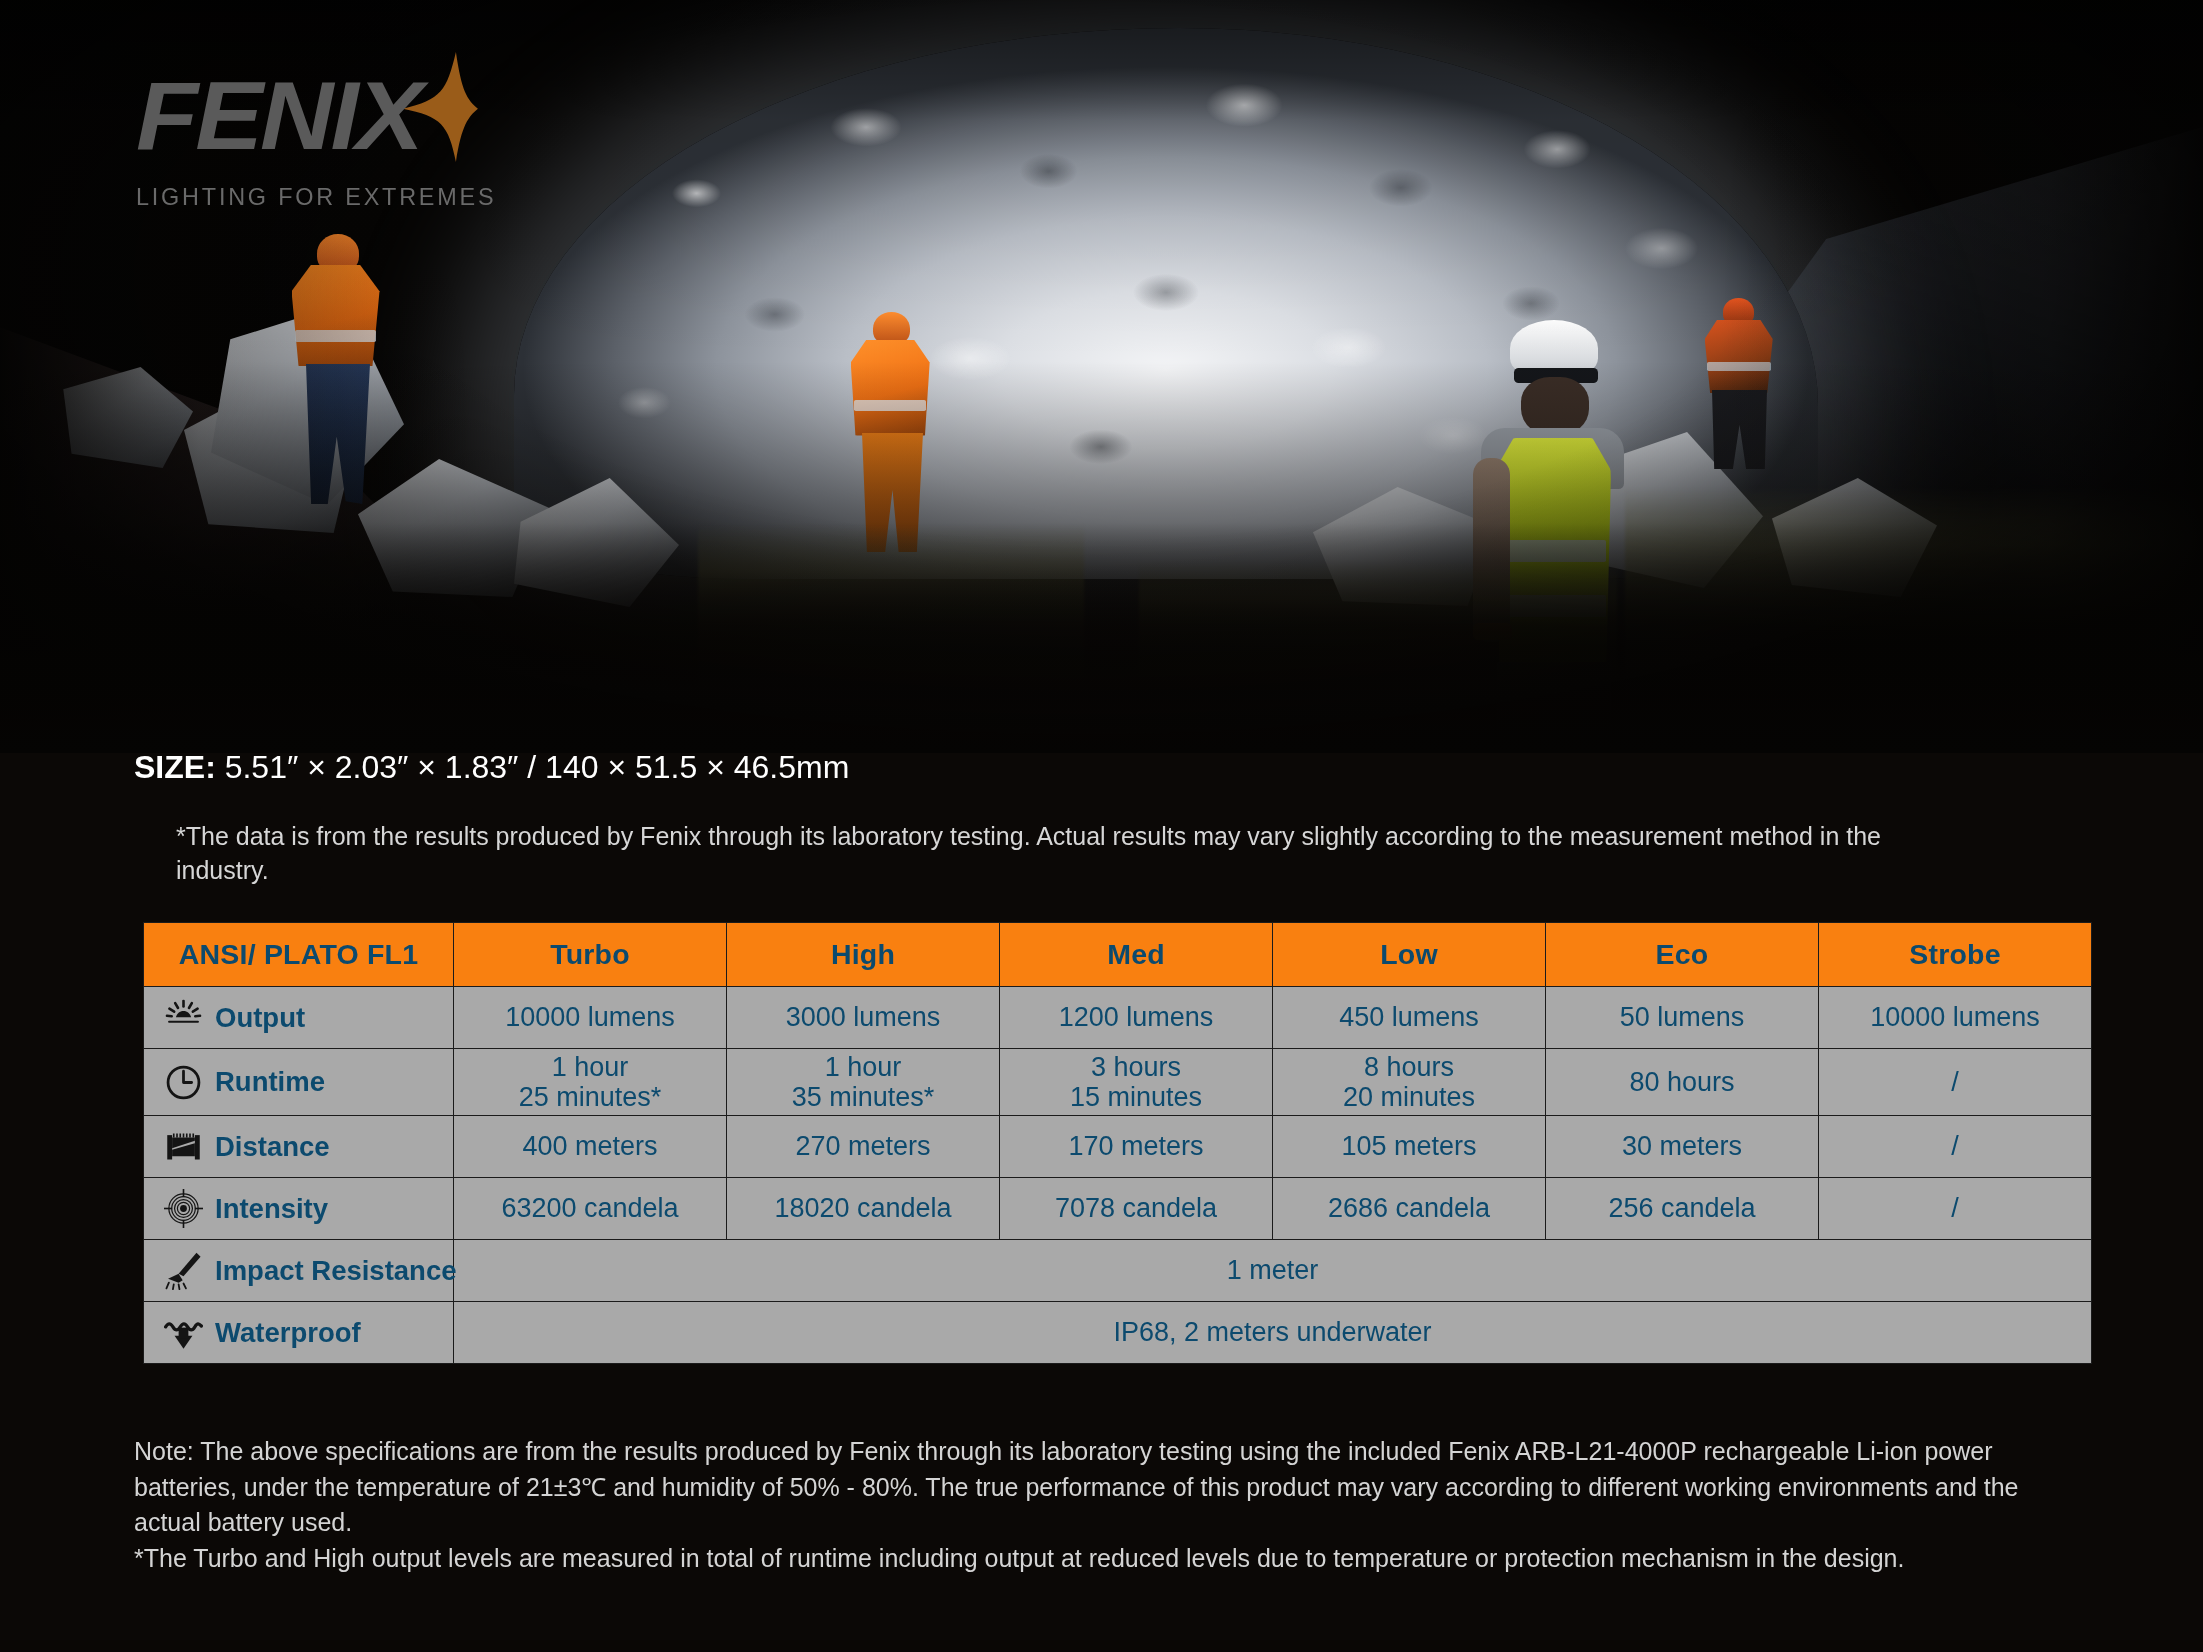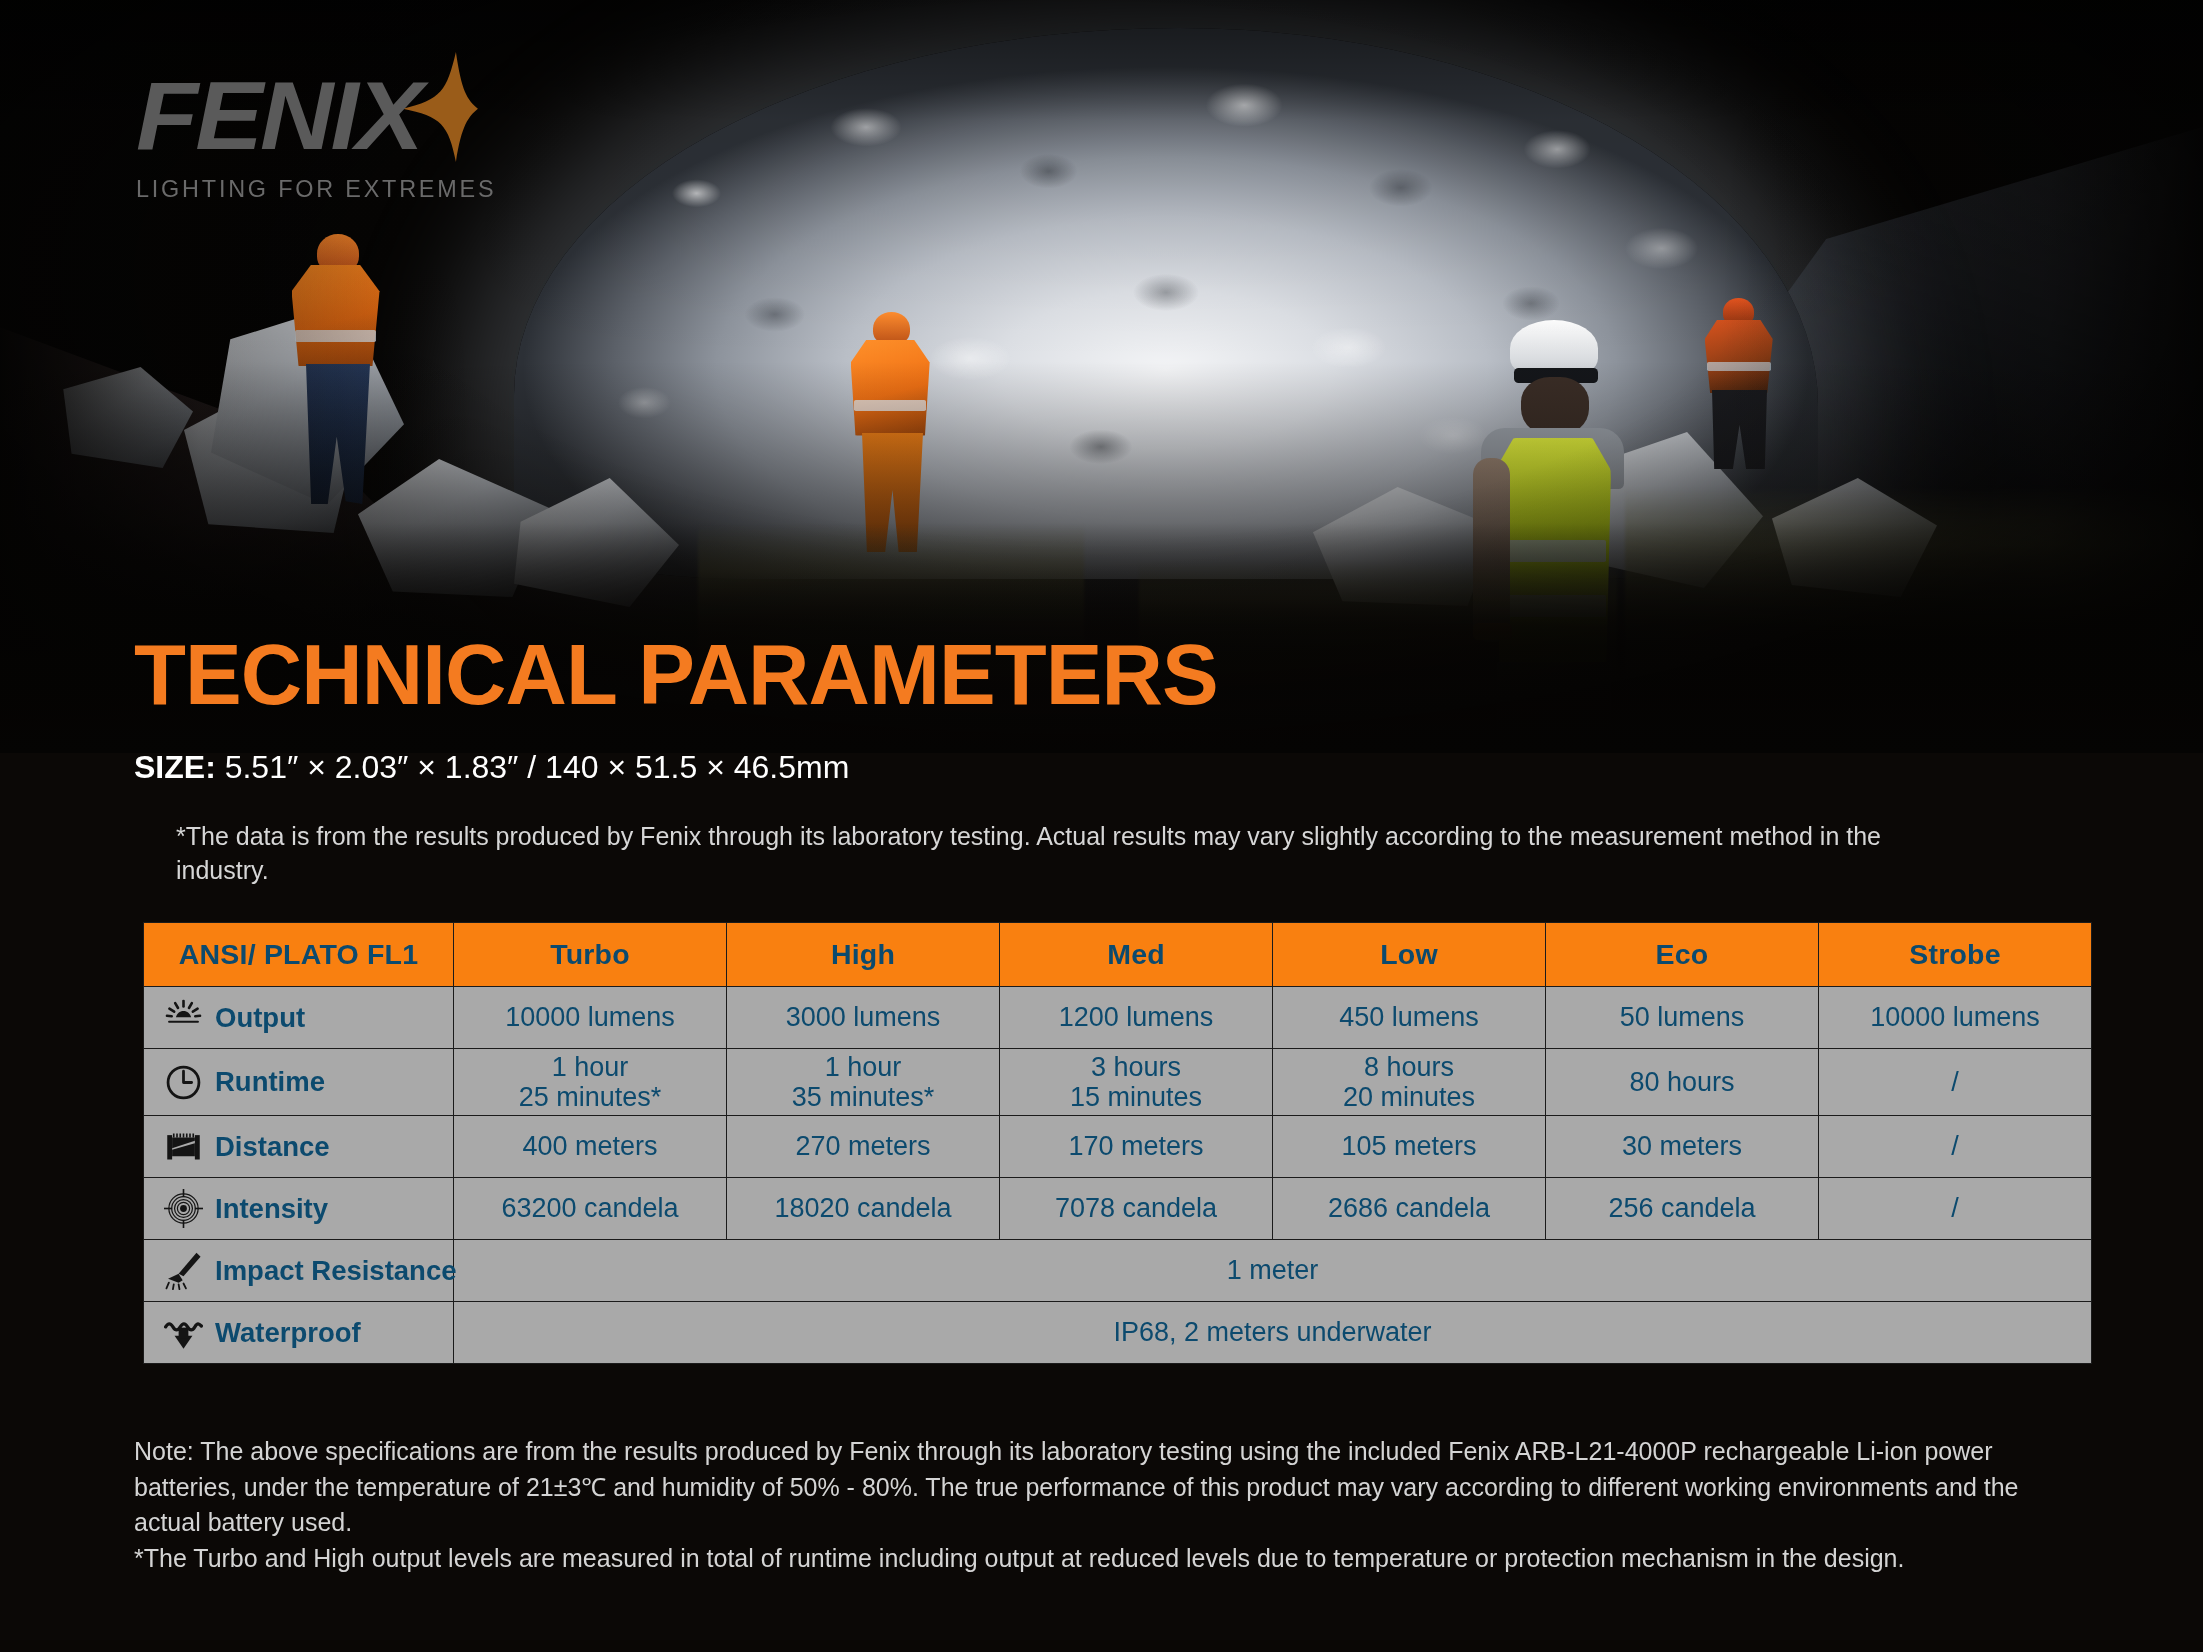--- a/index.html
+++ b/index.html
@@ -101,21 +101,21 @@
   .logo-wrap { position: absolute; left: 136px; top: 72px; width: 349px; }
   .logo-word {
     font-family: "Liberation Sans", sans-serif;
     font-weight: 700; font-style: italic;
     font-size: 96px; letter-spacing: -2.8px;
     color: #5a5a5a; line-height: .92;
     transform: scaleX(1.06); transform-origin: left center;
   }
   .logo-star { position: absolute; left: 241px; top: -20px; }
   .logo-tag {
-    margin-top: 16px; color: #6a6a6a;
+    margin-top: 24px; color: #6a6a6a;
     font-size: 23.4px; letter-spacing: 2.8px; font-weight: 400;
     white-space: nowrap;
   }
 
   
   .title {
     position: absolute; left: 134px; top: 632px;
     font-size: 85px; font-weight: 700; letter-spacing: -0.9px;
     color: #f47b20; line-height: 1;
     white-space: nowrap;
@@ -241,21 +241,20 @@
   </div>
 
   <div class="logo-wrap">
     <svg class="logo-star" width="101" height="110" viewBox="0 0 110 120" aria-hidden="true">
       <path d="M86 0 C76 42 70 52 28 62 C70 70 78 80 86 120 C92 80 100 70 110 62 C98 52 92 42 86 0 Z" fill="#9a5c19"></path>
     </svg>
     <div class="logo-word">FENIX</div>
     <div class="logo-tag">LIGHTING FOR EXTREMES</div>
   </div>
 
-  <div class="title">TECHNICAL PARAMETERS</div>
 
   <div class="specline" id="size-line">
     <span class="lbl">SIZE:</span>
     <span>5.51″ × 2.03″ × 1.83″ / 140 × 51.5 × 46.5mm</span>
   </div>
 
   <div class="disclaimer">*The data is from the results produced by Fenix through its laboratory testing. Actual results may vary slightly according to the measurement method in the industry.</div>
 
   <table class="tbl">
     <colgroup>

